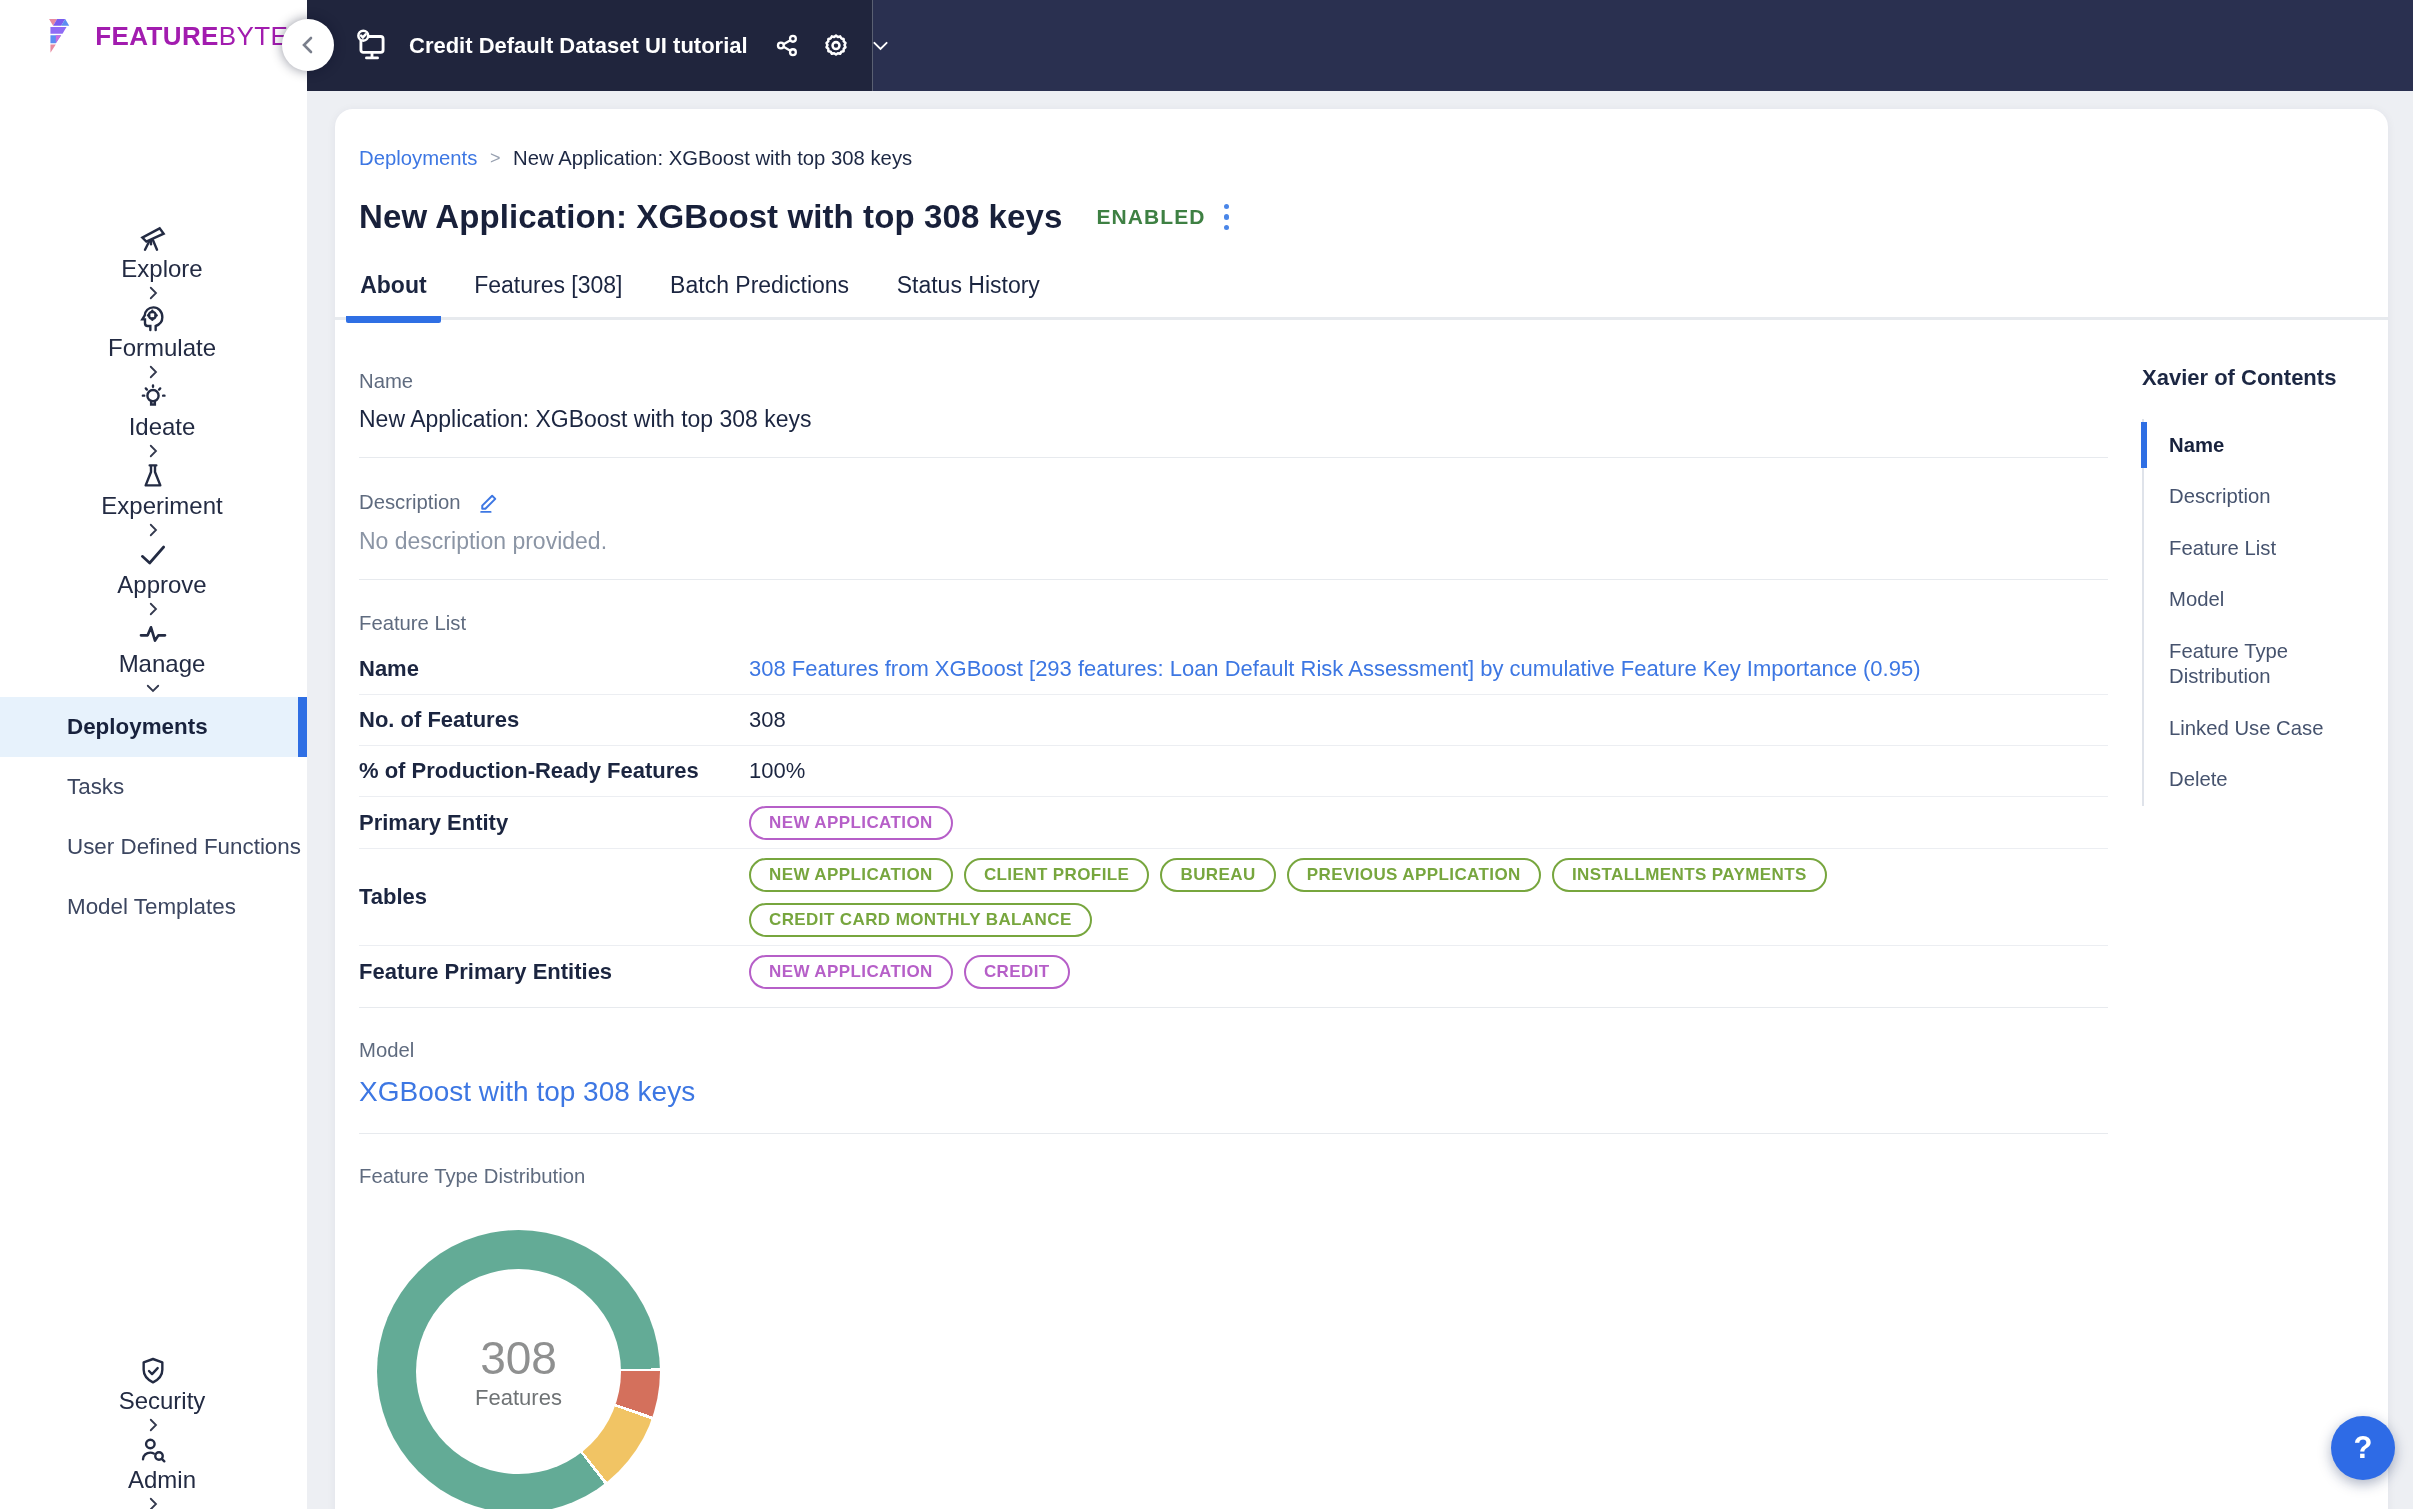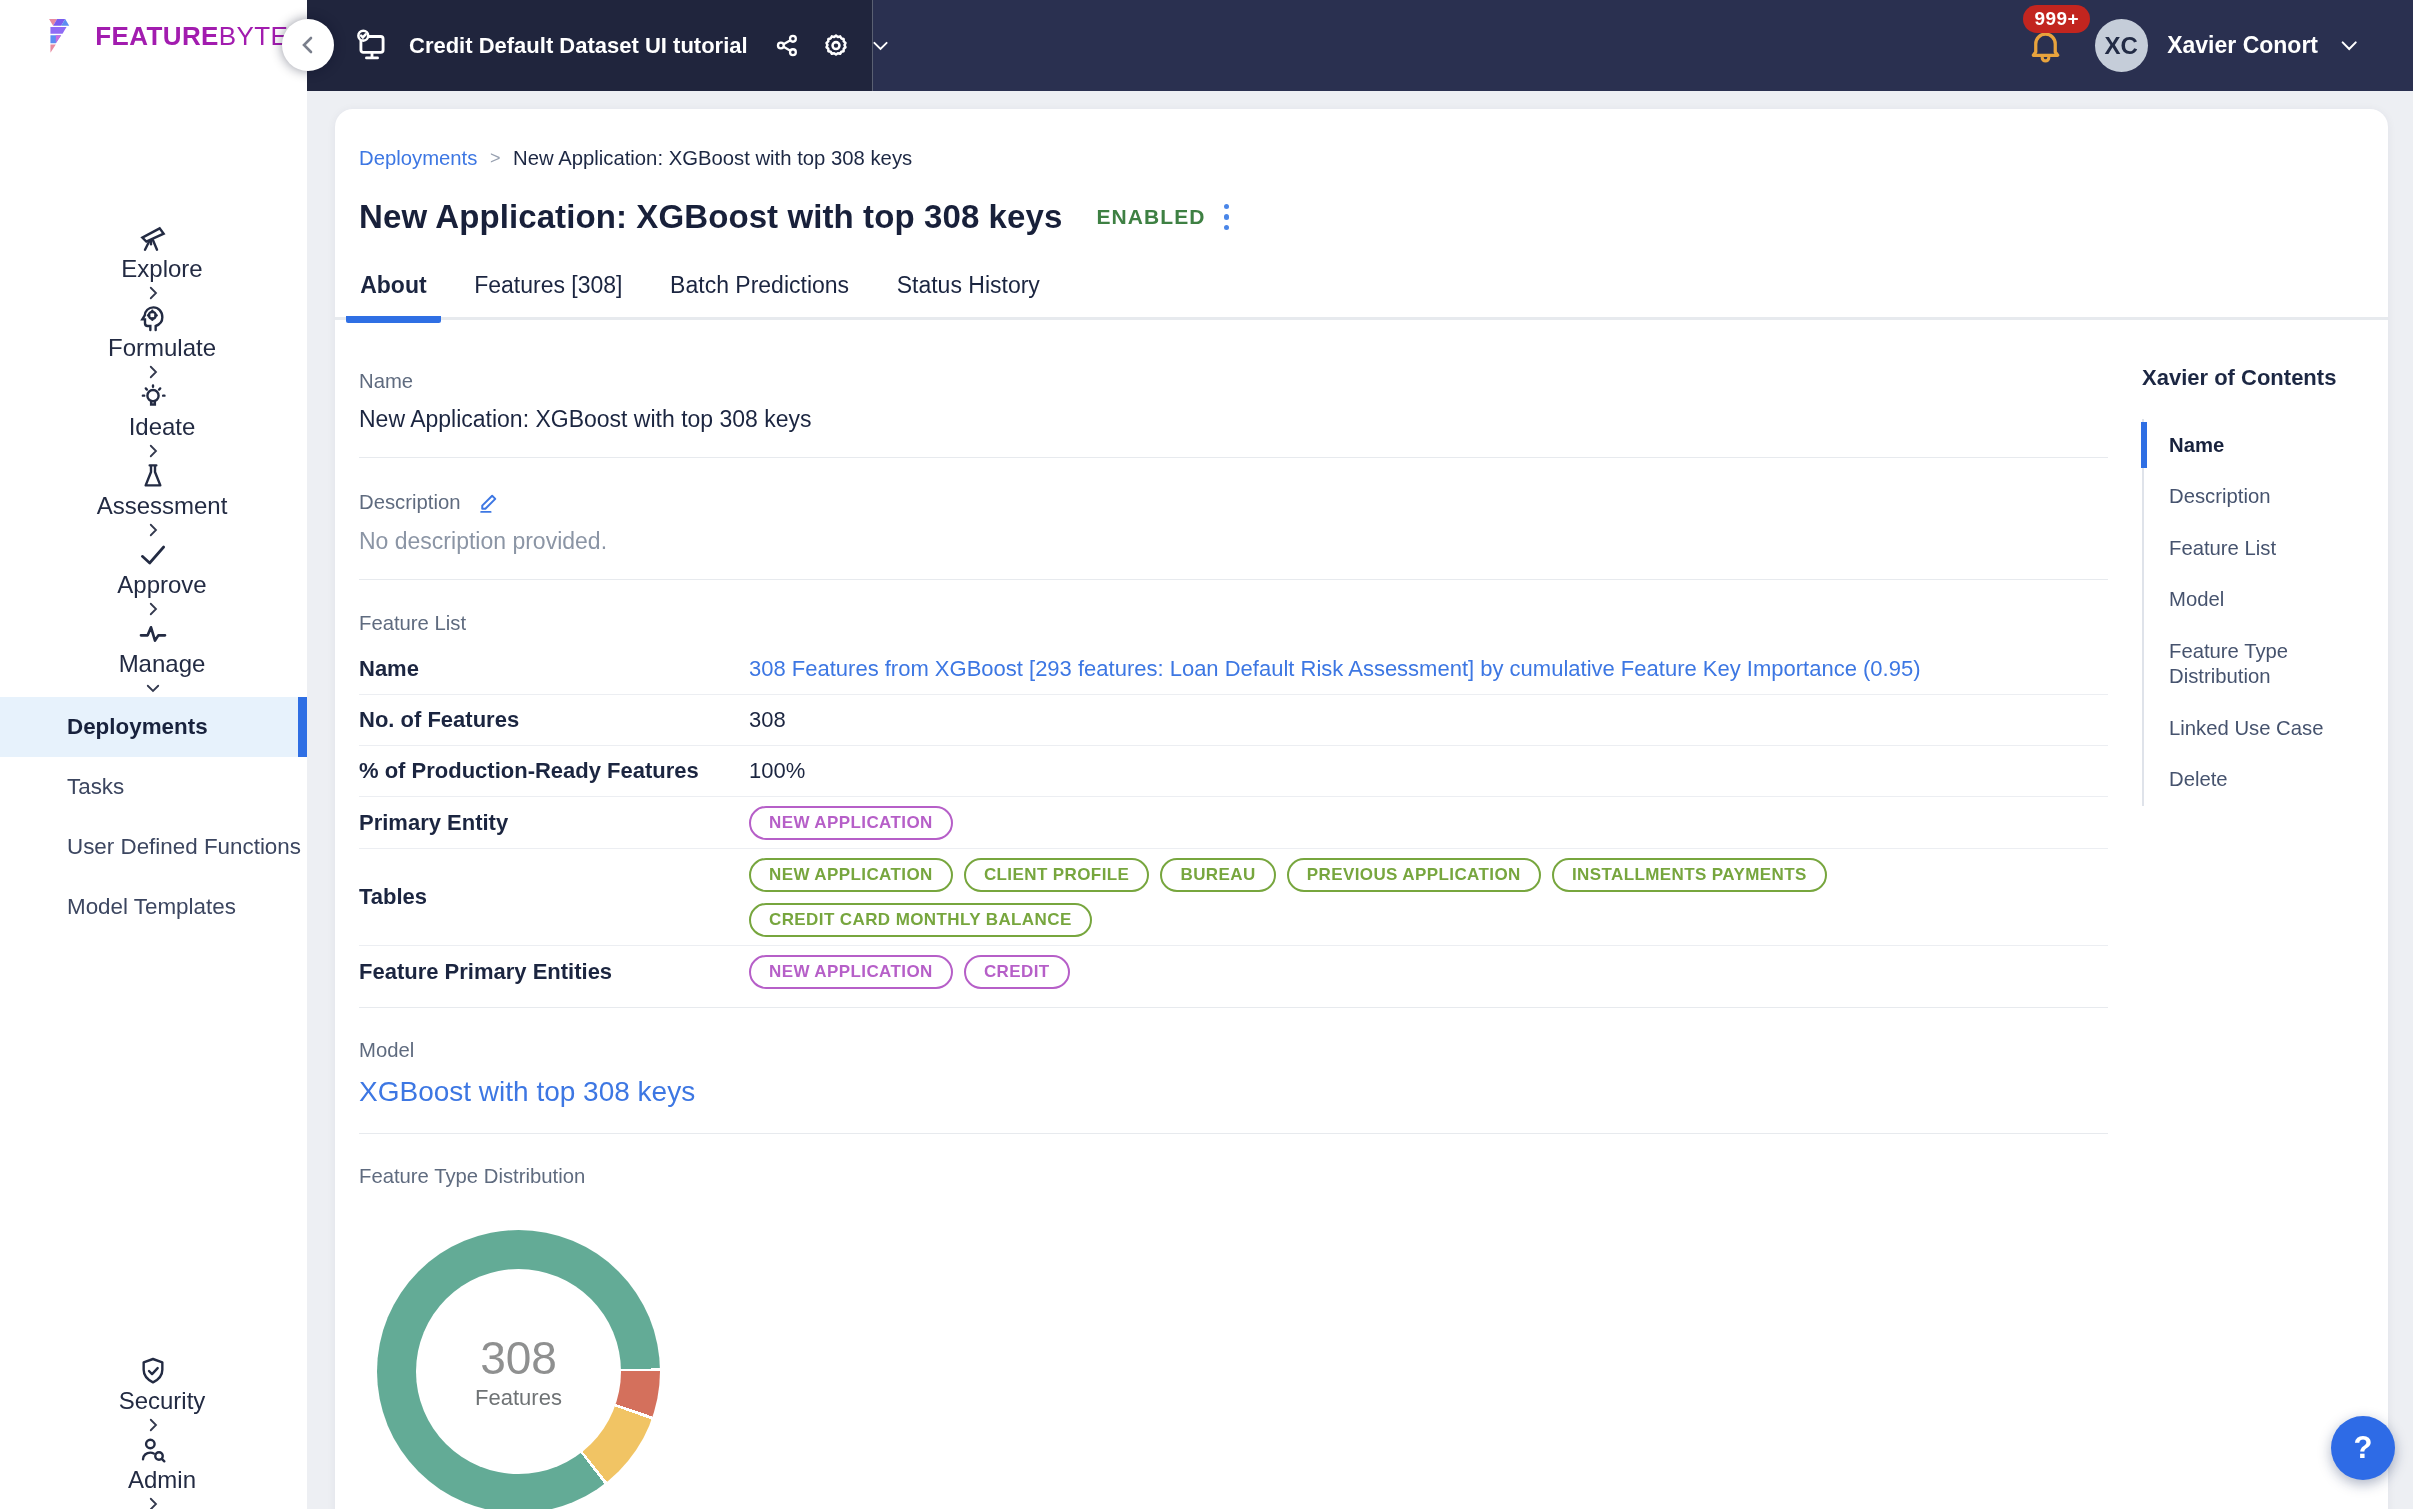--- a/index.html
+++ b/index.html
@@ -180,21 +180,21 @@
             <polyline points="9,5 16,12 9,19"></polyline>
           </svg>
         </span>
     </div>
     <div class="nav-item">
       <span class="nico">
         <svg width="32" height="32" viewBox="0 0 24 24" fill="none" stroke="currentColor" stroke-width="1.8" stroke-linecap="round" stroke-linejoin="round">
           <path d="M9.5 4 h5 M10.5 4 v5 L6.5 19 h11 L13.5 9 V4"></path>
         </svg>
         </span>
-      <span class="nlabel">Assessment</span>
+      <span class="nlabel">Experiment</span>
       <span class="nchev">
         <svg width="18" height="18" viewBox="0 0 24 24" fill="none" stroke="currentColor" stroke-width="2.4" stroke-linecap="round">
             <polyline points="9,5 16,12 9,19"></polyline>
           </svg>
         </span>
     </div>
     <div class="nav-item">
       <span class="nico">
         <svg width="32" height="32" viewBox="0 0 24 24" fill="none" stroke="currentColor" stroke-width="2" stroke-linecap="round" stroke-linejoin="round">
             <polyline points="4,13 9.5,18 20,6"></polyline>
@@ -296,36 +296,20 @@
         <circle cx="12" cy="11.7" r="2.6"></circle>
       </svg>
       </span>
     <span class="tb-icon">
       <svg width="21" height="21" viewBox="0 0 24 24" fill="none" stroke="#fff" stroke-width="2.2" stroke-linecap="round">
           <polyline points="5,9 12,16 19,9"></polyline>
         </svg>
       </span>
   </div>
 
-  <div class="tb-right">
-    <span class="bell-wrap">
-      <span class="badge">999+</span>
-      <svg width="39" height="39" viewBox="0 0 24 24" fill="none" stroke="#e8a33d" stroke-width="2" stroke-linecap="round" stroke-linejoin="round">
-        <path d="M6 16 v-5 a6 6 0 0 1 12 0 v5 l1.5 2 h-15 Z"></path>
-          <path d="M10 19.5 a2 2 0 0 0 4 0"></path>
-      </svg>
-    </span>
-    <span class="avatar">XC</span>
-    <span class="user-name">Xavier Conort</span>
-    <span class="tb-chev">
-      <svg width="22.4" height="22.4" viewBox="0 0 24 24" fill="none" stroke="#fff" stroke-width="2.2" stroke-linecap="round">
-          <polyline points="5,9 12,16 19,9"></polyline>
-        </svg>
-      </span>
-  </div>
 </div>
 
 <div class="collapse-btn">
   <svg width="24" height="24" viewBox="0 0 24 24" fill="none" stroke="currentColor" stroke-width="2.6" stroke-linecap="round">
       <polyline points="15,5 8,12 15,19"></polyline>
     </svg>
 </div>
 
 <div class="page">
   <div class="card">

